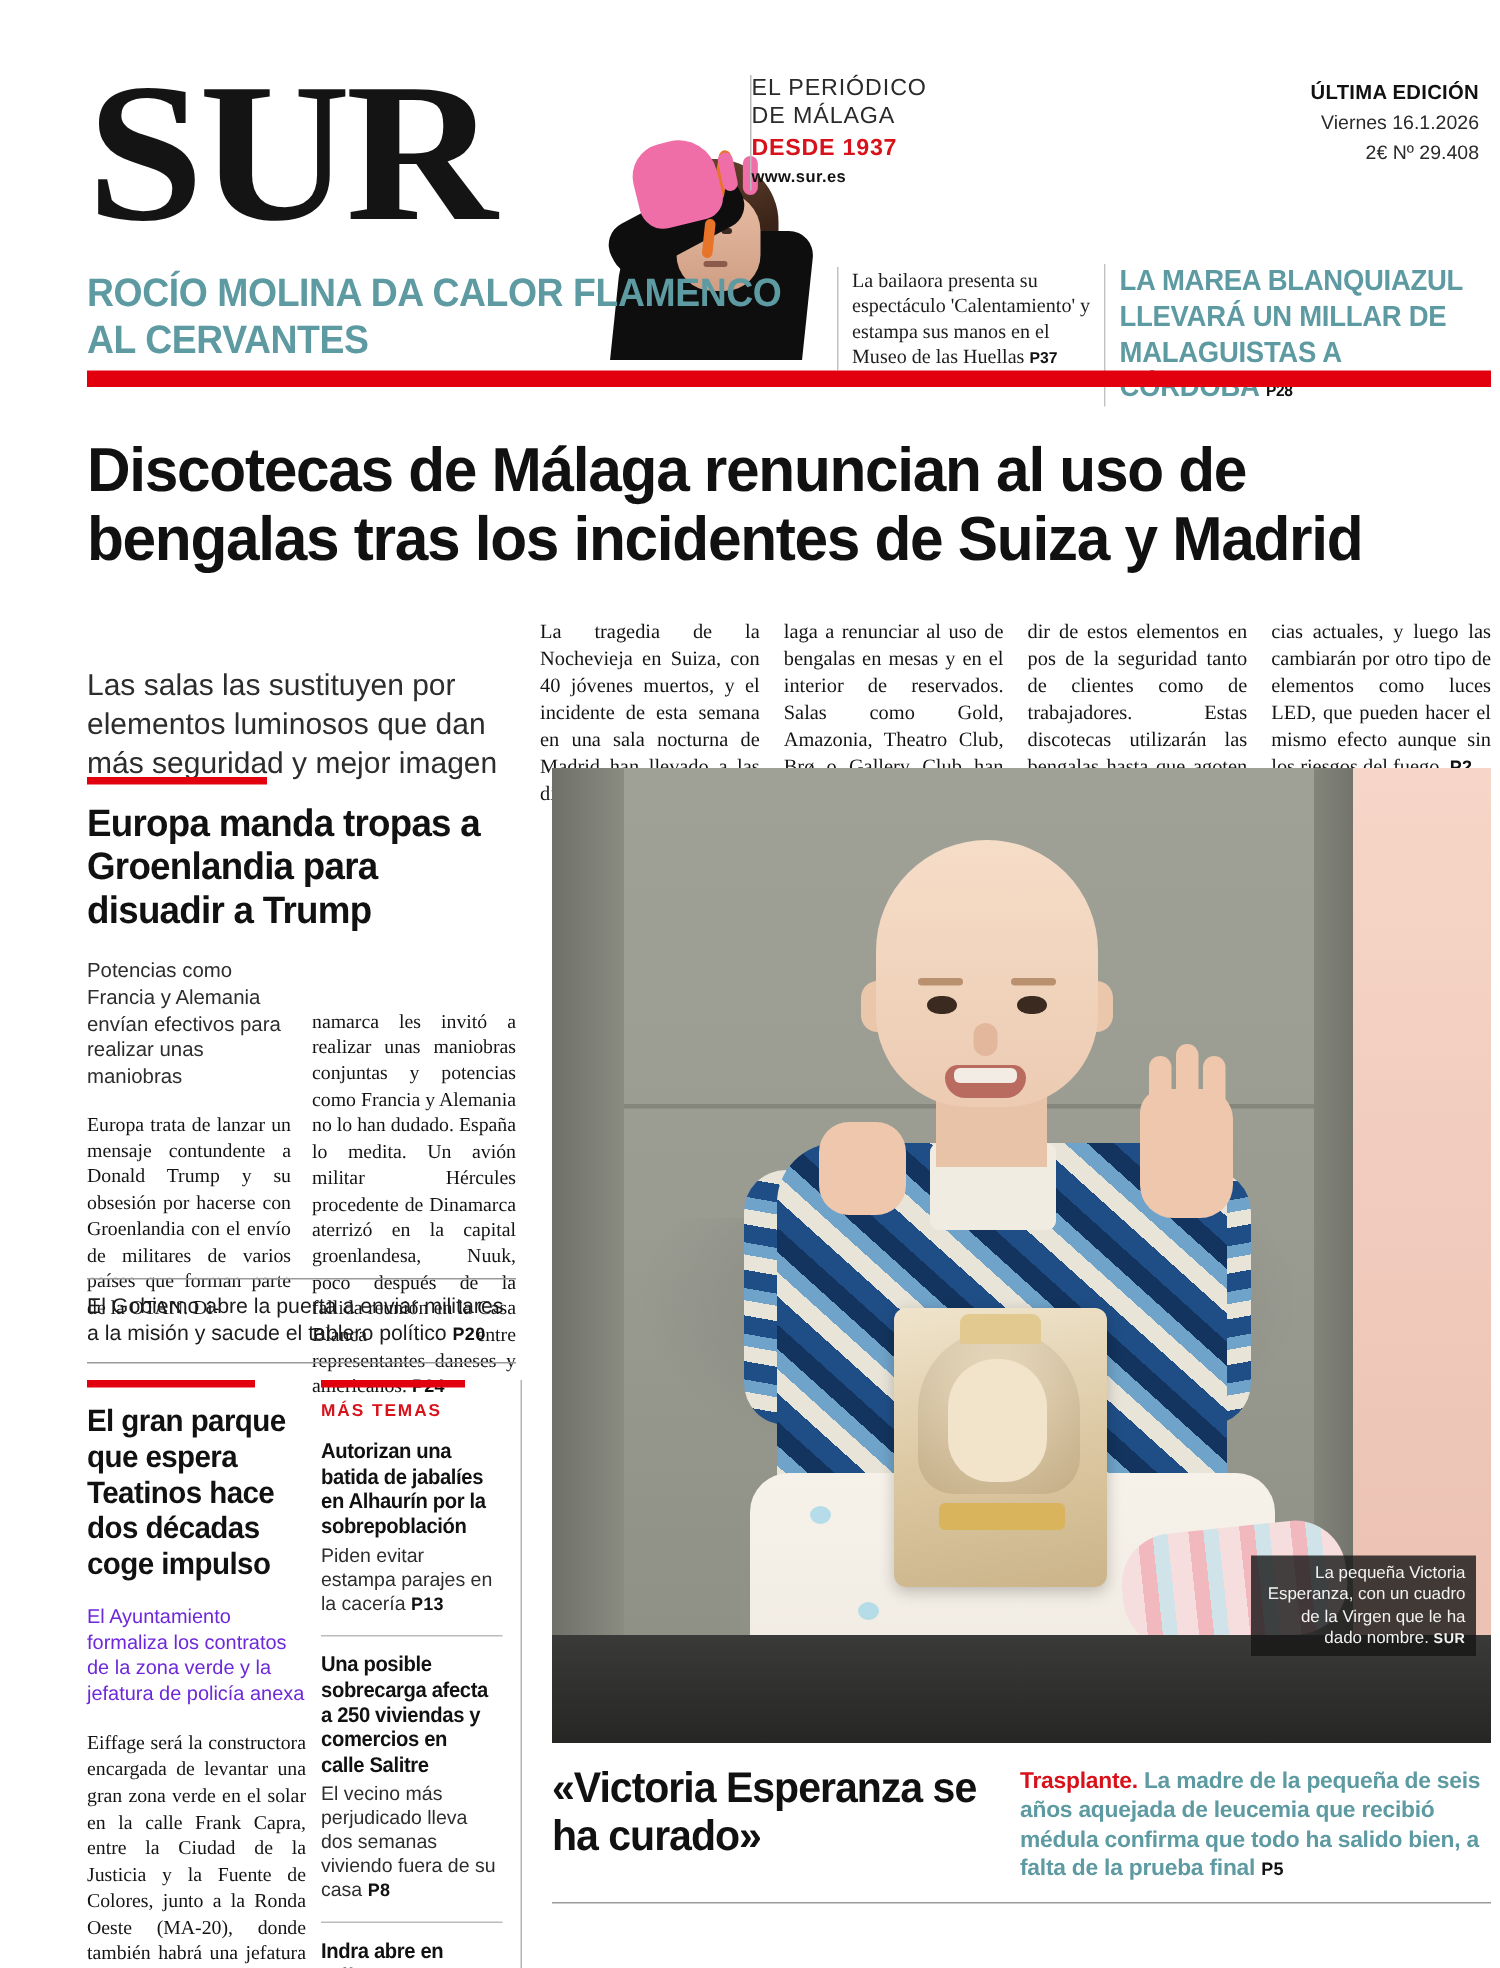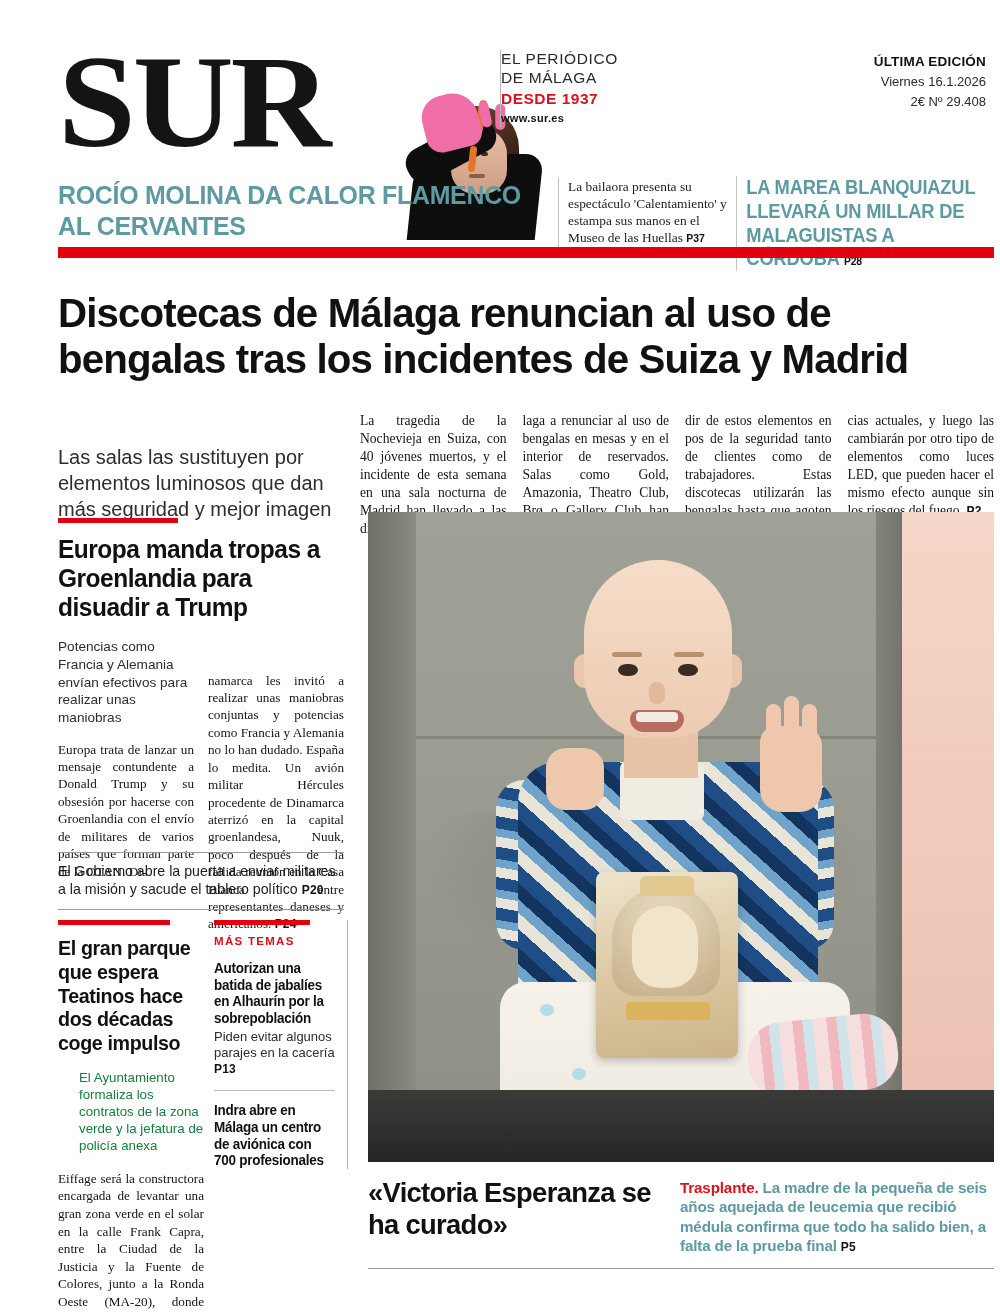--- a/index.html
+++ b/index.html
@@ -169,21 +169,21 @@
     font-size: 14.2px; line-height: 1.28; color: #1c1c1c;
   }
 
   
   .sec3 { position: absolute; left: 58px; top: 920px; width: 146px; }
   .sec3 .headline {
     margin-top: 11px; font-weight: 700; font-size: 20.5px; line-height: 1.16;
     letter-spacing: -.4px; color:#111;
     transform: scaleX(.96); transform-origin:left top;
   }
-  .sec3 .standfirst { margin-top: 14px; font-size: 13.3px; line-height:1.28; color:#15803d;margin-left:21px; }
+  .sec3 .standfirst { margin-top: 14px; font-size: 13.3px; line-height:1.28; color:#6d28d9; }
   .sec3 .body { margin-top: 16px; font-family:"Liberation Serif",serif; font-size:13.2px; line-height:1.33; text-align:justify; color:#141414; }
 
   
   .mastemas {
     position:absolute; left:214px; top:920px; width:134px;
     border-right: 1px solid #b4b4b4; padding-right: 12px;
   }
   .mastemas .kicker {
     margin-top: 10px; color:#d8121a; font-weight:700; font-size:11.5px; letter-spacing:1.3px;
   }
@@ -373,25 +373,32 @@
     </div>
   </div>
 
   <div class="mastemas">
     <div class="sec-rule-red" style="position:relative;width:96px;"></div>
     <div class="kicker">MÁS TEMAS</div>
 
     <div class="mt-item">
       <div class="t">Autorizan una batida de jabalíes en Alhaurín por la sobrepoblación</div>
       <div class="d">
-        <span>Piden evitar algunos parajes en la cacería</span>
+        <span>Piden evitar estampa parajes en la cacería</span>
         <span class="pgref">P13</span>
       </div>
     </div>
 
+    <div class="mt-item">
+      <div class="t">Una posible sobrecarga afecta a 250 viviendas y comercios en calle Salitre</div>
+      <div class="d">
+        <span>El vecino más perjudicado lleva dos semanas viviendo fuera de su casa</span>
+        <span class="pgref">P8</span>
+      </div>
+    </div>
 
     <div class="mt-item">
       <div class="t">Indra abre en Málaga un centro de aviónica con 700 profesionales</div>
 
     </div>
 
   </div>
 
   <div class="photo-wrap">
     <div class="photo">
@@ -438,20 +445,24 @@
       <div class="picture-frame">
         <div class="pf-veil"></div>
         <div class="pf-crown"></div>
         <div class="pf-face"></div>
         <div class="pf-gold"></div>
       </div>
 
       <div class="floor-dark"></div>
     </div>
 
+    <div class="photo-caption">
+      <span>La pequeña Victoria Esperanza, con un cuadro de la Virgen que le ha dado nombre.</span>
+      <span class="credit">SUR</span>
+    </div>
   </div>
 
   <div class="sec4-head">«Victoria Esperanza se ha curado»</div>
   <div class="sec4-body">
     <span class="lead">Trasplante.</span><span> La madre de la pequeña de seis años aquejada de leucemia que recibió médula confirma que todo ha salido bien, a falta de la prueba final</span>
     <span class="pgref">P5</span>
   </div>
   <div class="bottom-rule"></div>
 
 </div>

